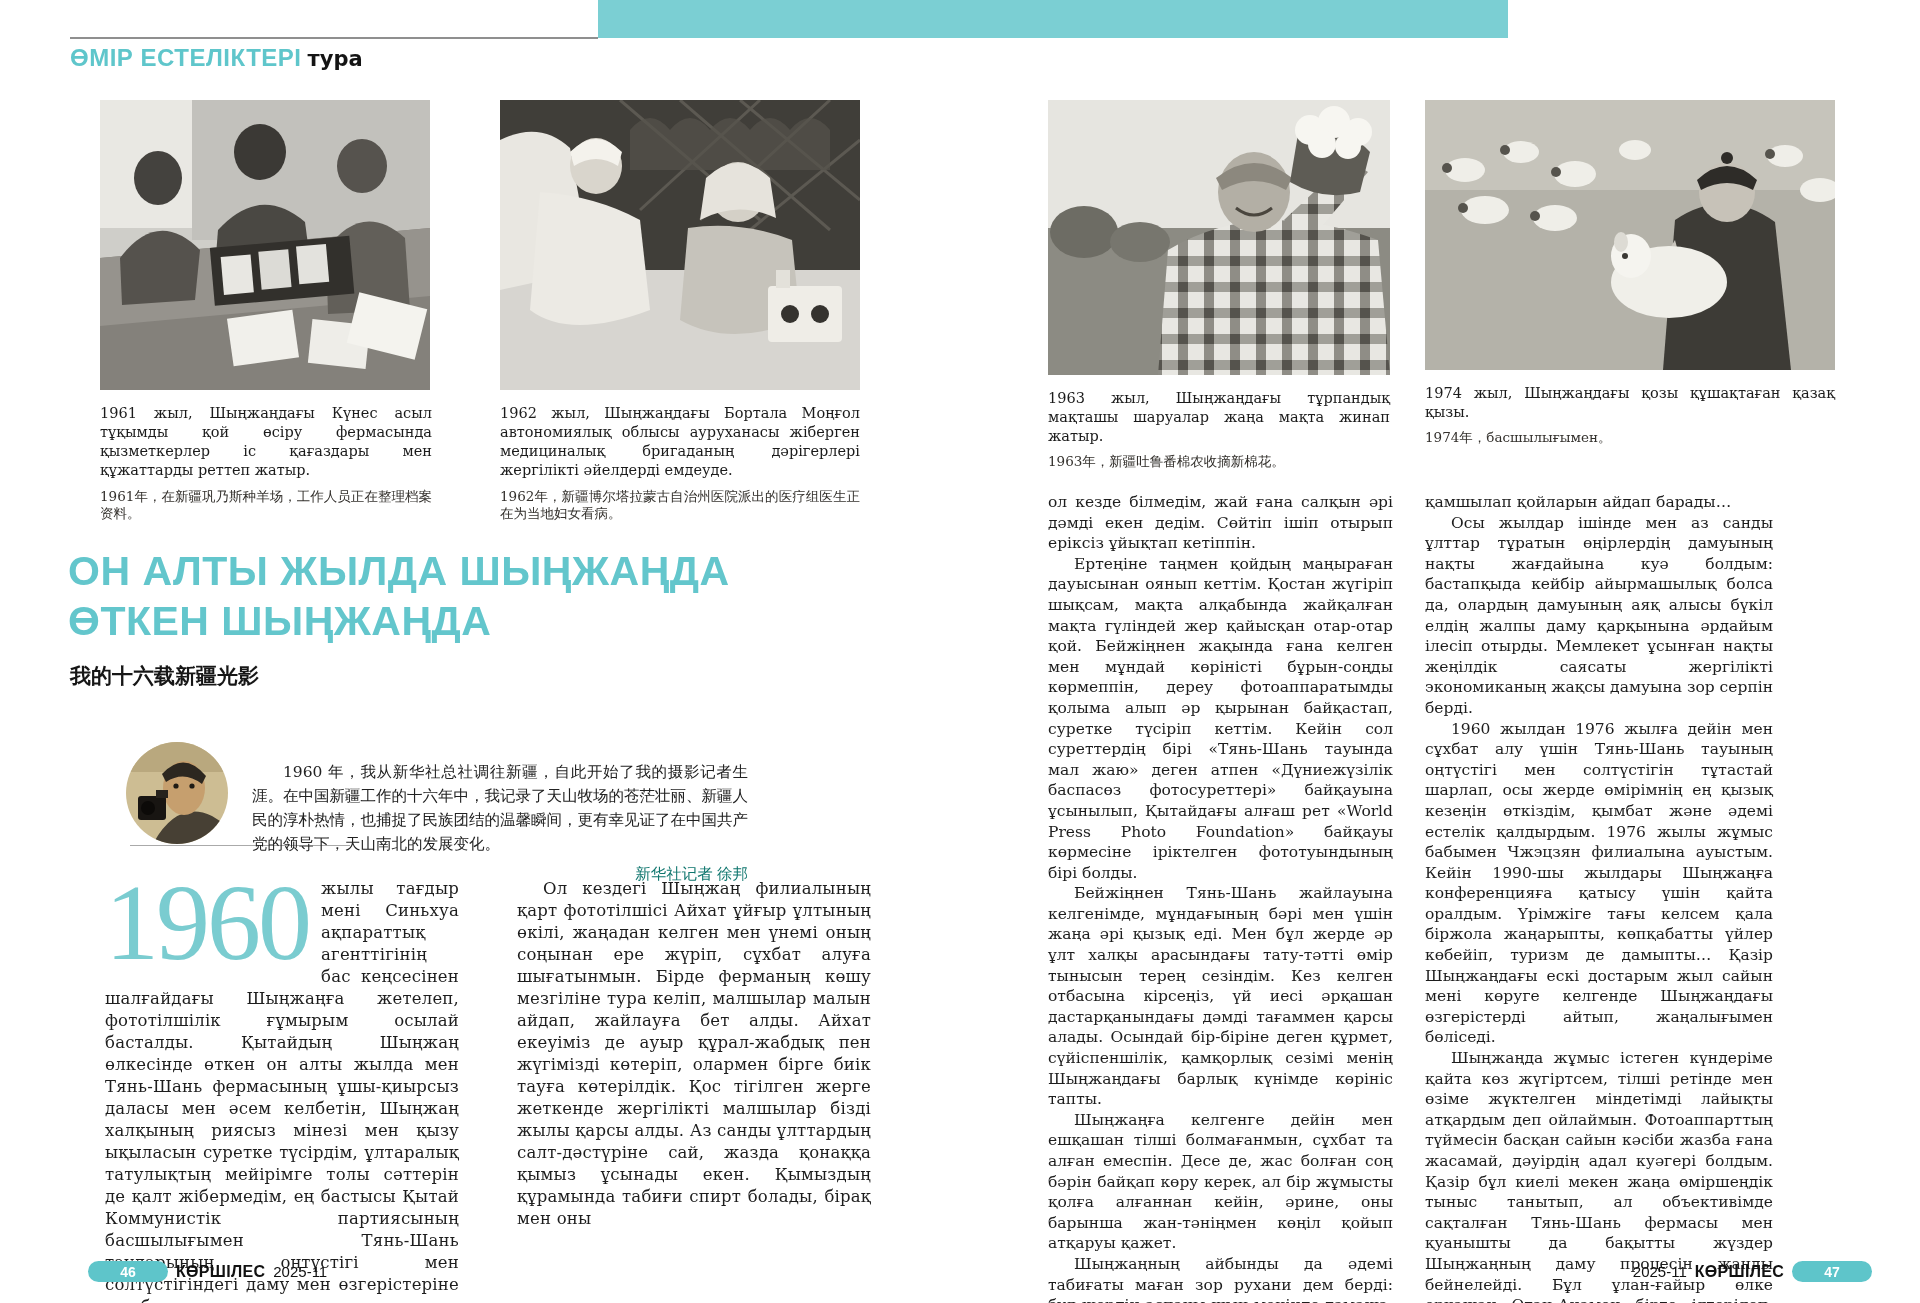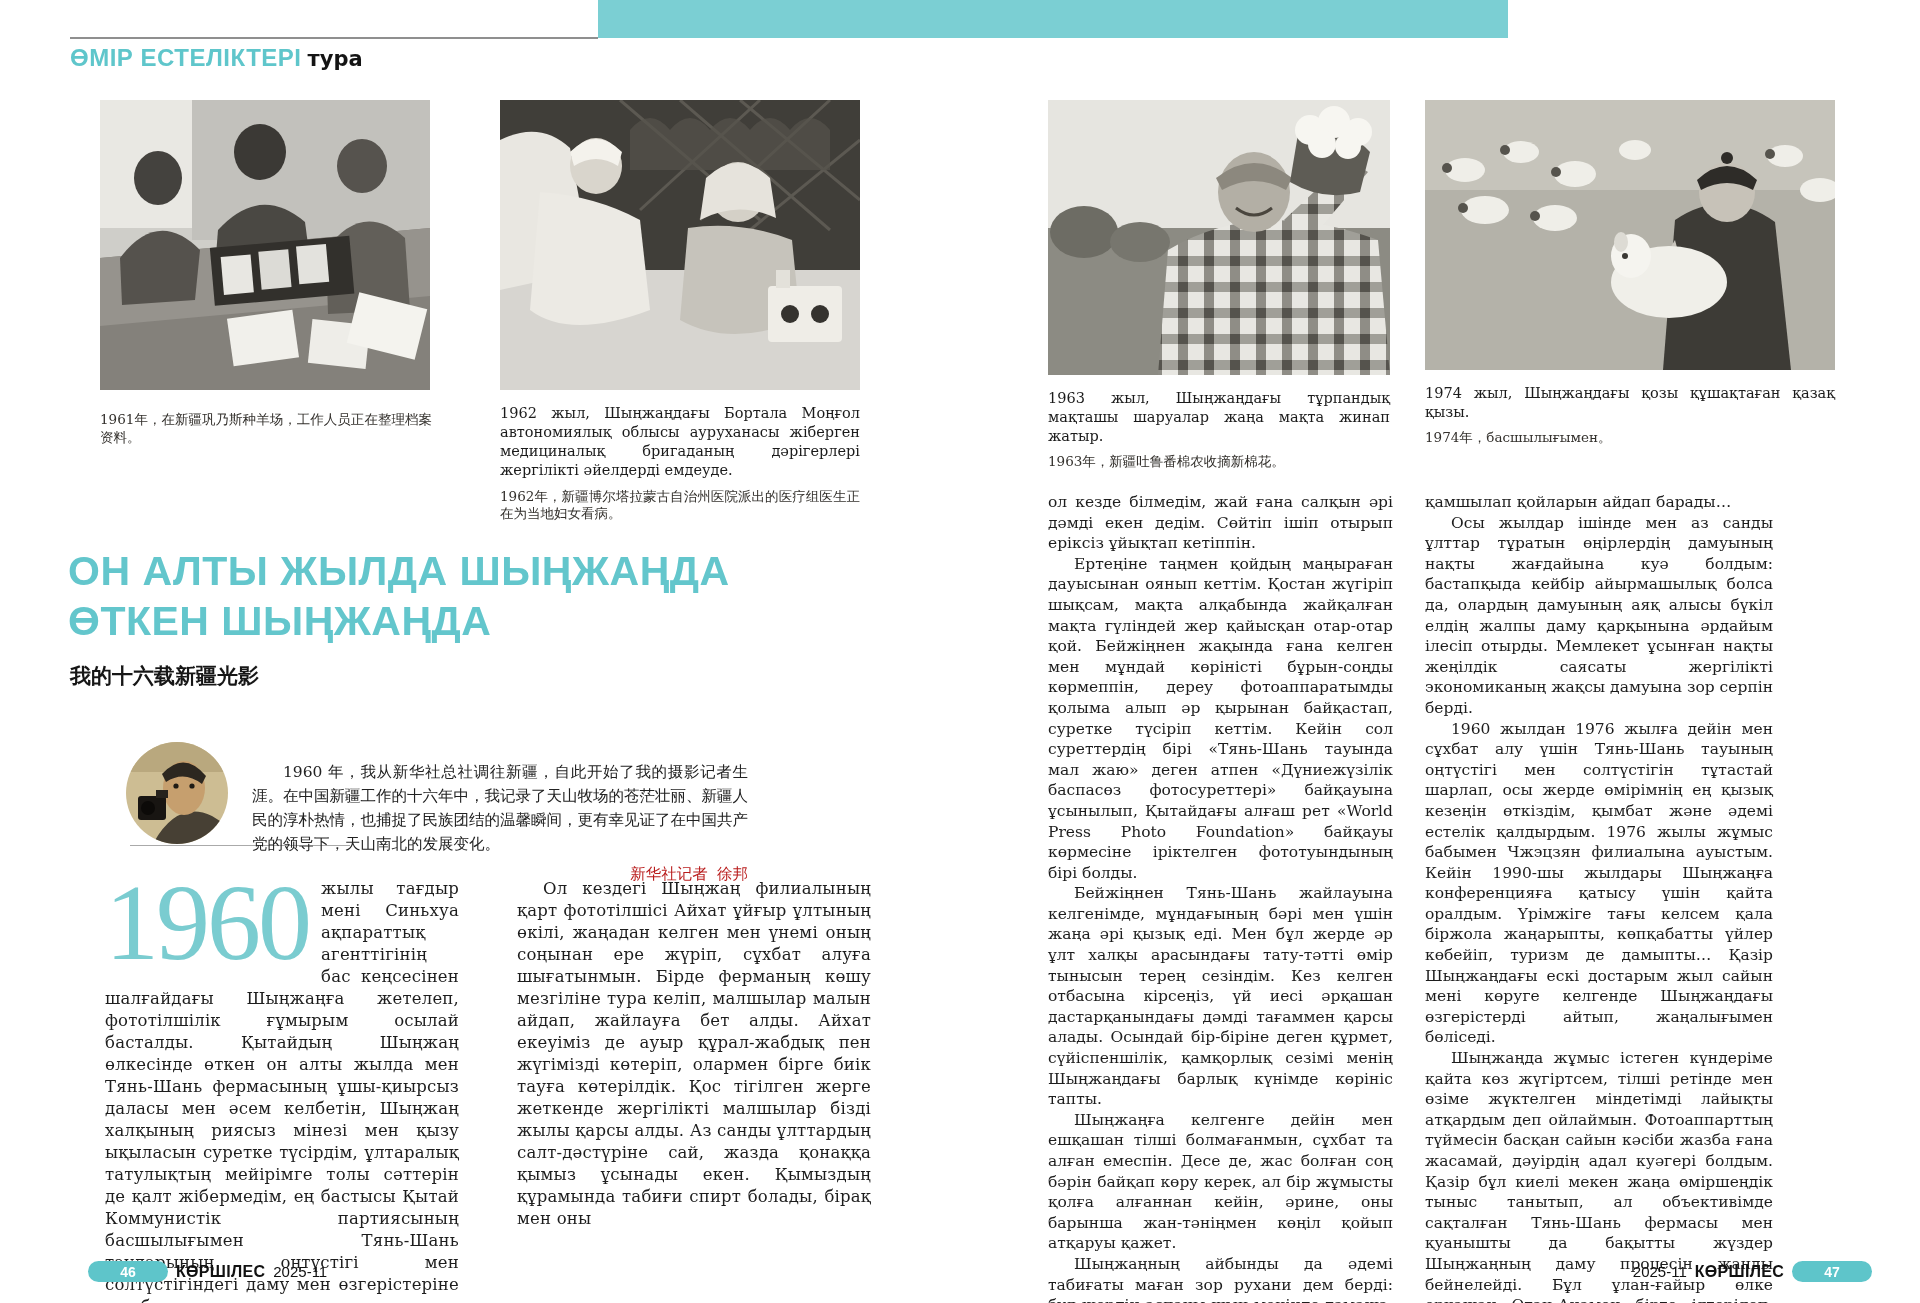--- a/index.html
+++ b/index.html
@@ -24,21 +24,21 @@
   .cap .zh{display:block;margin-top:7px;font-size:13.5px;color:#33302c;font-family:"DejaVu Serif",serif;}
 
   
   .title{font-family:"Liberation Sans",sans-serif;font-weight:bold;font-size:41px;line-height:1.22;color:#63c6cc;letter-spacing:.5px;}
   .subtitle{font-family:"DejaVu Sans",sans-serif;font-weight:bold;font-size:21px;color:#161616;}
 
   
   .portrait{border-radius:50%;overflow:hidden;}
   .intro-rule{background:#aaaaaa;height:1px;}
   .intro{font-size:15.5px;line-height:1.55;text-align:justify;color:#222;text-indent:2em;font-family:"DejaVu Serif",serif;}
-  .byline{font-size:15.5px;color:#b91c1c;text-align:right;margin-top:8px;font-family:Liberation Mono, monospace;}
+  .byline{font-size:15.5px;color:#0f766e;text-align:right;margin-top:8px;font-family:Liberation Sans, sans-serif;}
 
   
   .col{color:#1d1d1d;}
   .col-left p{font-size:16.5px;line-height:22px;letter-spacing:.2px;}
   .col-right p{font-size:15.5px;line-height:20.6px;}
   .col p{margin:0;text-align:justify;}
   .col p.ind{text-indent:26px;}
   .dropcap{
     float:left;font-family:"Liberation Serif",serif;font-weight:normal;
     font-size:108px;line-height:82px;color:#7accd0;letter-spacing:-3px;
@@ -175,20 +175,21 @@
     <path d="M272 80 q30 -28 60 0 l-4 10 q-26 -14 -52 0 Z" fill="#2e2c28"></path>
     <circle cx="302" cy="58" r="6" fill="#2e2c28"></circle>
     <ellipse cx="244" cy="182" rx="58" ry="36" fill="#f0efe9"></ellipse>
     <ellipse cx="206" cy="156" rx="20" ry="22" fill="#f5f4ef"></ellipse>
     <ellipse cx="196" cy="142" rx="7" ry="10" fill="#dddbd4"></ellipse>
     <circle cx="200" cy="156" r="3" fill="#3a3833"></circle>
   </svg>
 </div>
 
 <div class="abs cap" style="left:100px;top:404px;width:332px;">
+  <span>1961 жыл, Шыңжаңдағы Күнес асыл тұқымды қой өсіру фермасында қызметкерлер іс қағаздары мен құжаттарды реттеп жатыр.</span>
   <span class="zh">1961年，在新疆巩乃斯种羊场，工作人员正在整理档案资料。</span>
 </div>
 <div class="abs cap" style="left:500px;top:404px;width:360px;">
   <span>1962 жыл, Шыңжаңдағы Бортала Моңғол автономиялық облысы ауруханасы жіберген медициналық бригаданың дәрігерлері жергілікті әйелдерді емдеуде.</span>
   <span class="zh">1962年，新疆博尔塔拉蒙古自治州医院派出的医疗组医生正在为当地妇女看病。</span>
 </div>
 <div class="abs cap" style="left:1048px;top:389px;width:342px;">
   <span>1963 жыл, Шыңжаңдағы тұрпандық мақташы шаруалар жаңа мақта жинап жатыр.</span>
   <span class="zh">1963年，新疆吐鲁番棉农收摘新棉花。</span>
 </div>

